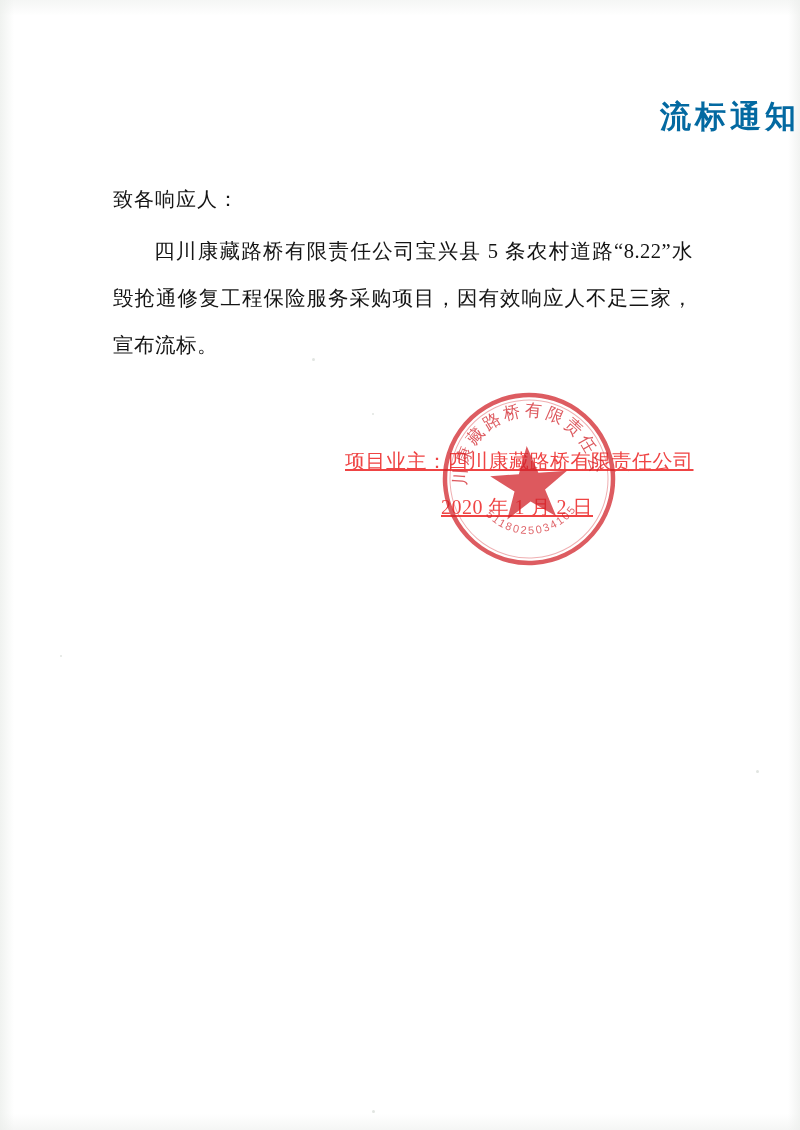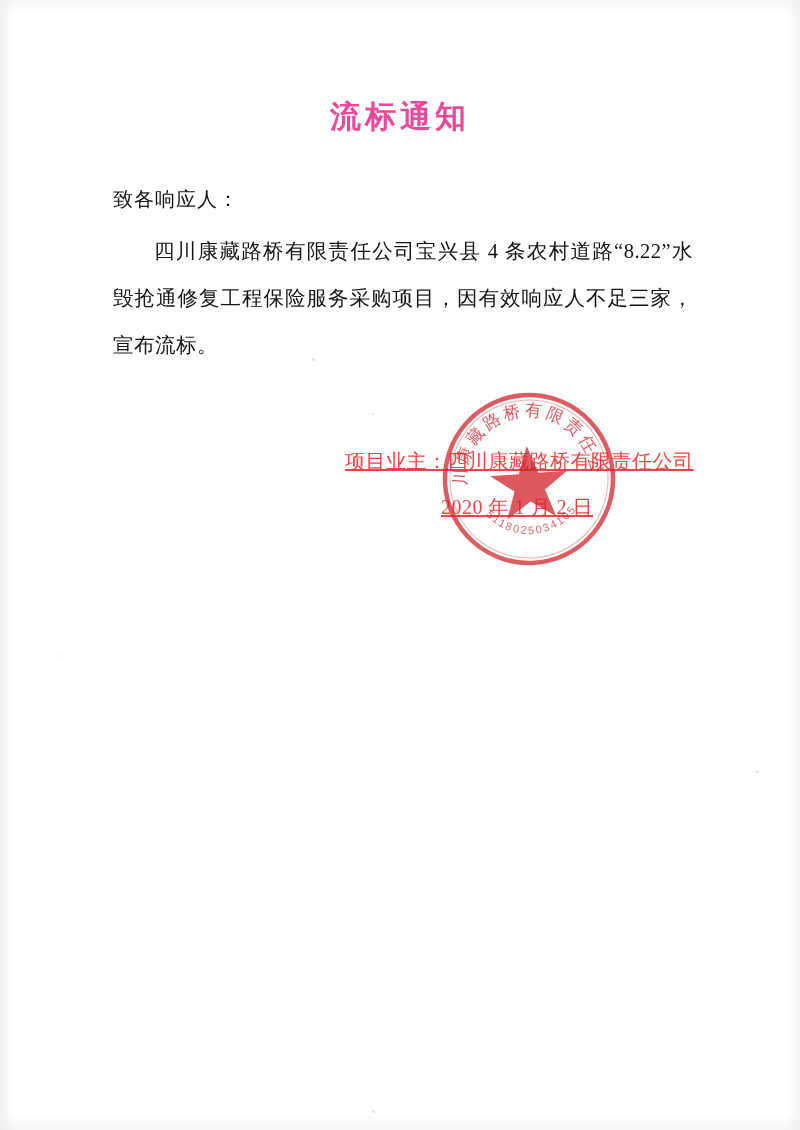--- a/index.html
+++ b/index.html
@@ -28,25 +28,25 @@
       linear-gradient(to right, rgba(235,238,235,0.75) 0px, rgba(255,255,255,0) 14px),
       linear-gradient(to left, rgba(236,238,236,0.7) 0px, rgba(255,255,255,0) 12px),
       linear-gradient(to bottom, rgba(238,240,238,0.6) 0px, rgba(255,255,255,0) 16px),
       linear-gradient(to top, rgba(238,240,238,0.6) 0px, rgba(255,255,255,0) 16px);
   }
   .doc-title {
     position: absolute;
     top: 96px;
     left: 0;
     width: 100%;
-    text-align: center;
+    text-align: right;
     font-size: 31px;
     font-weight: bold;
     letter-spacing: 4px;
-    color: #ec4899;
+    color: #0369a1;
     font-family: "Liberation Serif", "DejaVu Serif", serif;
   }
   .salutation {
     position: absolute;
     top: 186px;
     left: 113px;
     font-size: 20px;
     color: #141414;
     letter-spacing: 1px;
   }
@@ -102,21 +102,21 @@
 </style>
 </head>
 <body>
 
 <div class="page">
 
   <div class="doc-title">流标通知</div>
 
   <div class="salutation">致各响应人：</div>
 
-  <div class="body-text">四川康藏路桥有限责任公司宝兴县 4 条农村道路“8.22”水毁抢通修复工程保险服务采购项目，因有效响应人不足三家，宣布流标。</div>
+  <div class="body-text">四川康藏路桥有限责任公司宝兴县 5 条农村道路“8.22”水毁抢通修复工程保险服务采购项目，因有效响应人不足三家，宣布流标。</div>
 
   <div class="signature-block">
     <div class="sig-line">项目业主：四川康藏路桥有限责任公司</div>
     <div class="sig-date">2020 年 1 月 2 日</div>
   </div>
 
   <div class="seal">
     <svg width="178" height="178" viewBox="0 0 178 178" xmlns="http://www.w3.org/2000/svg">
       <defs>
         <path id="arcTop" d="M 26,89 A 63,63 0 0 1 152,89" fill="none"></path>

